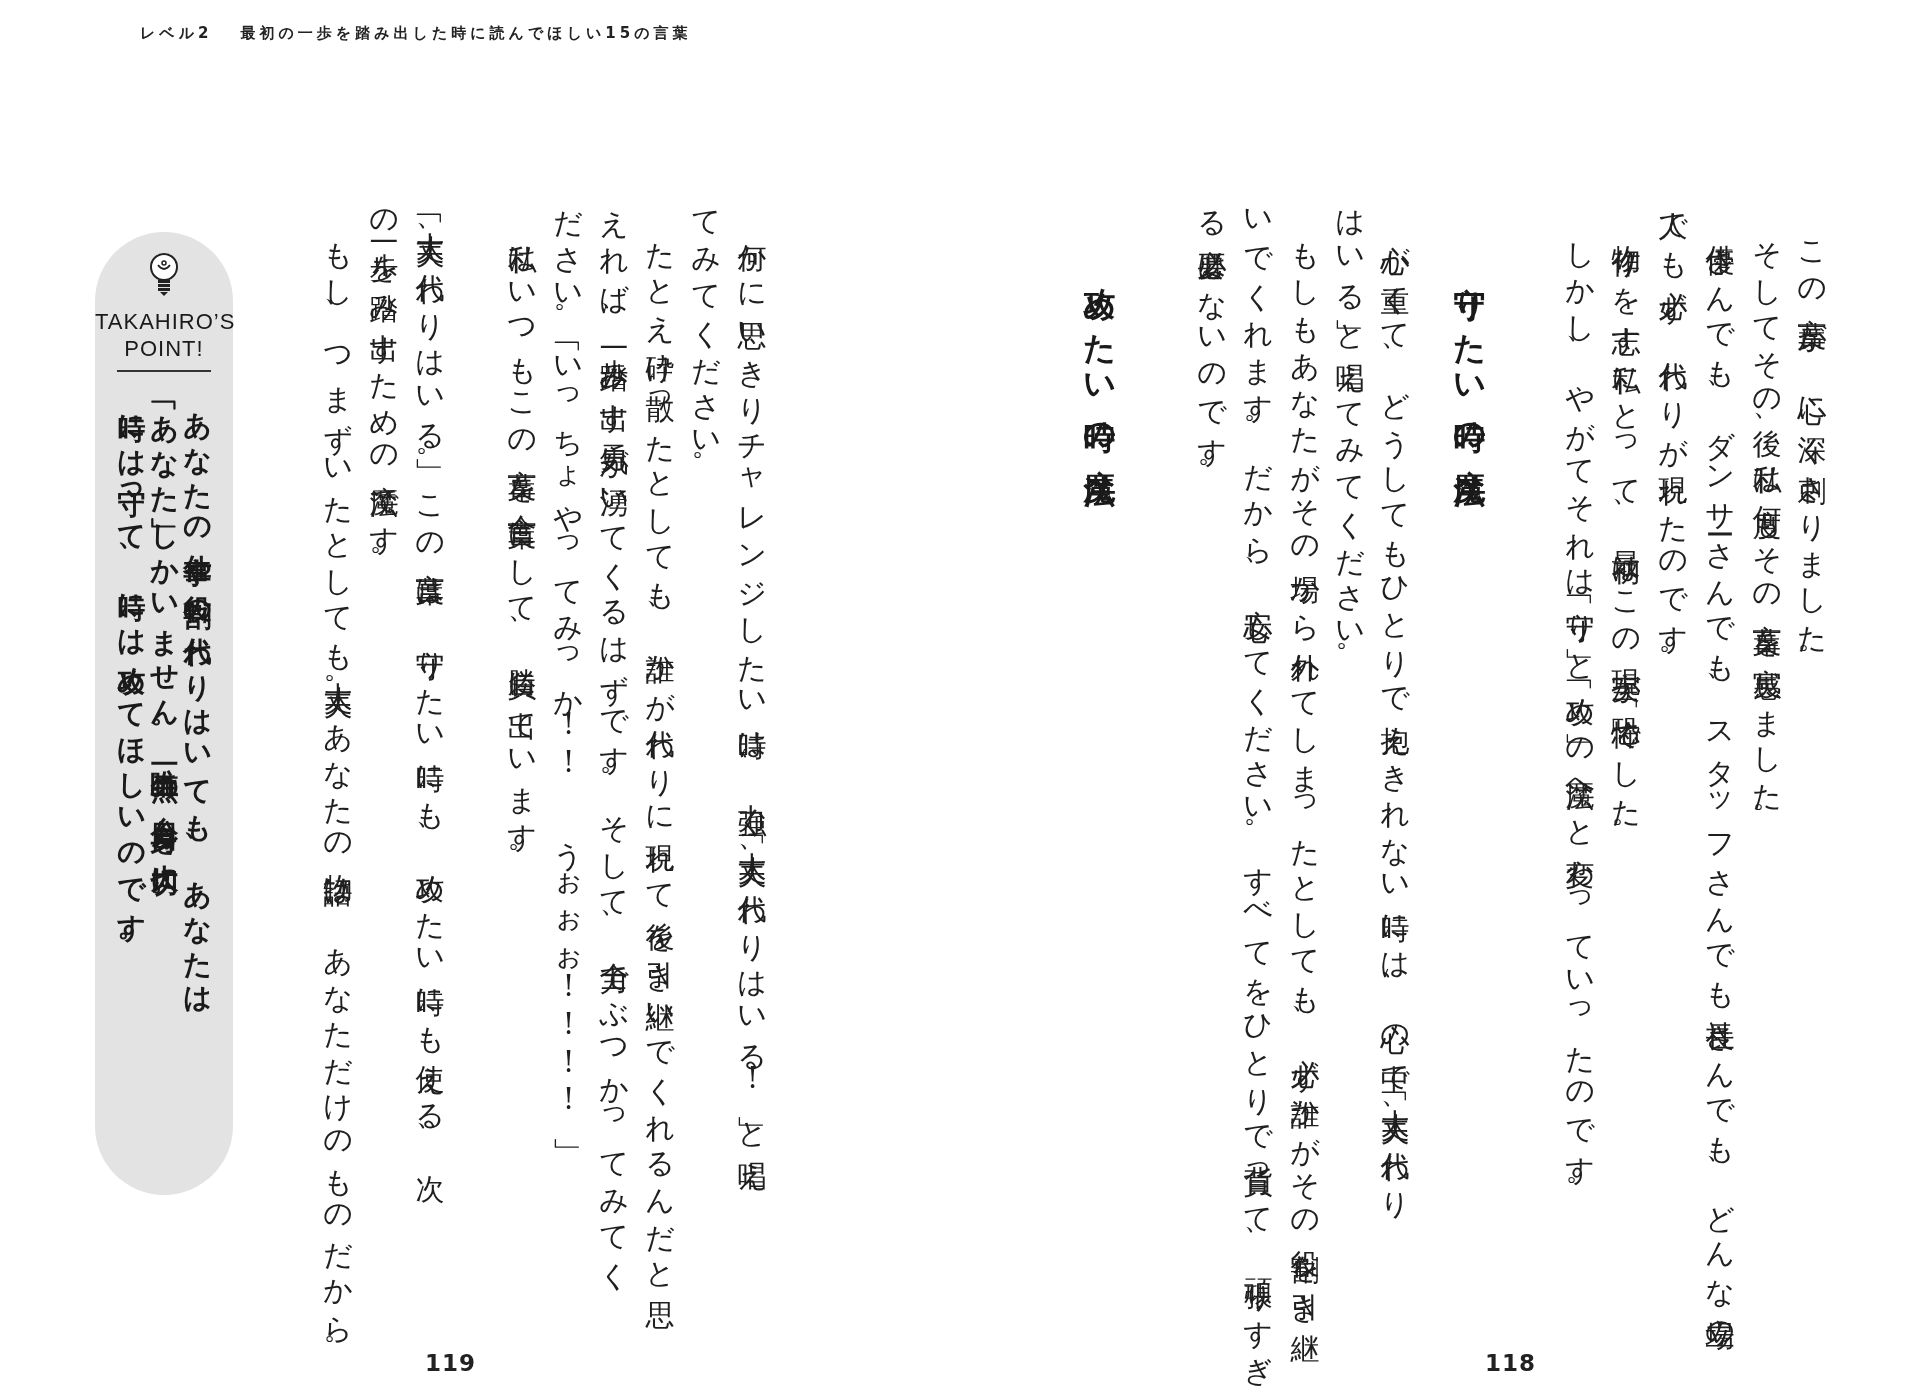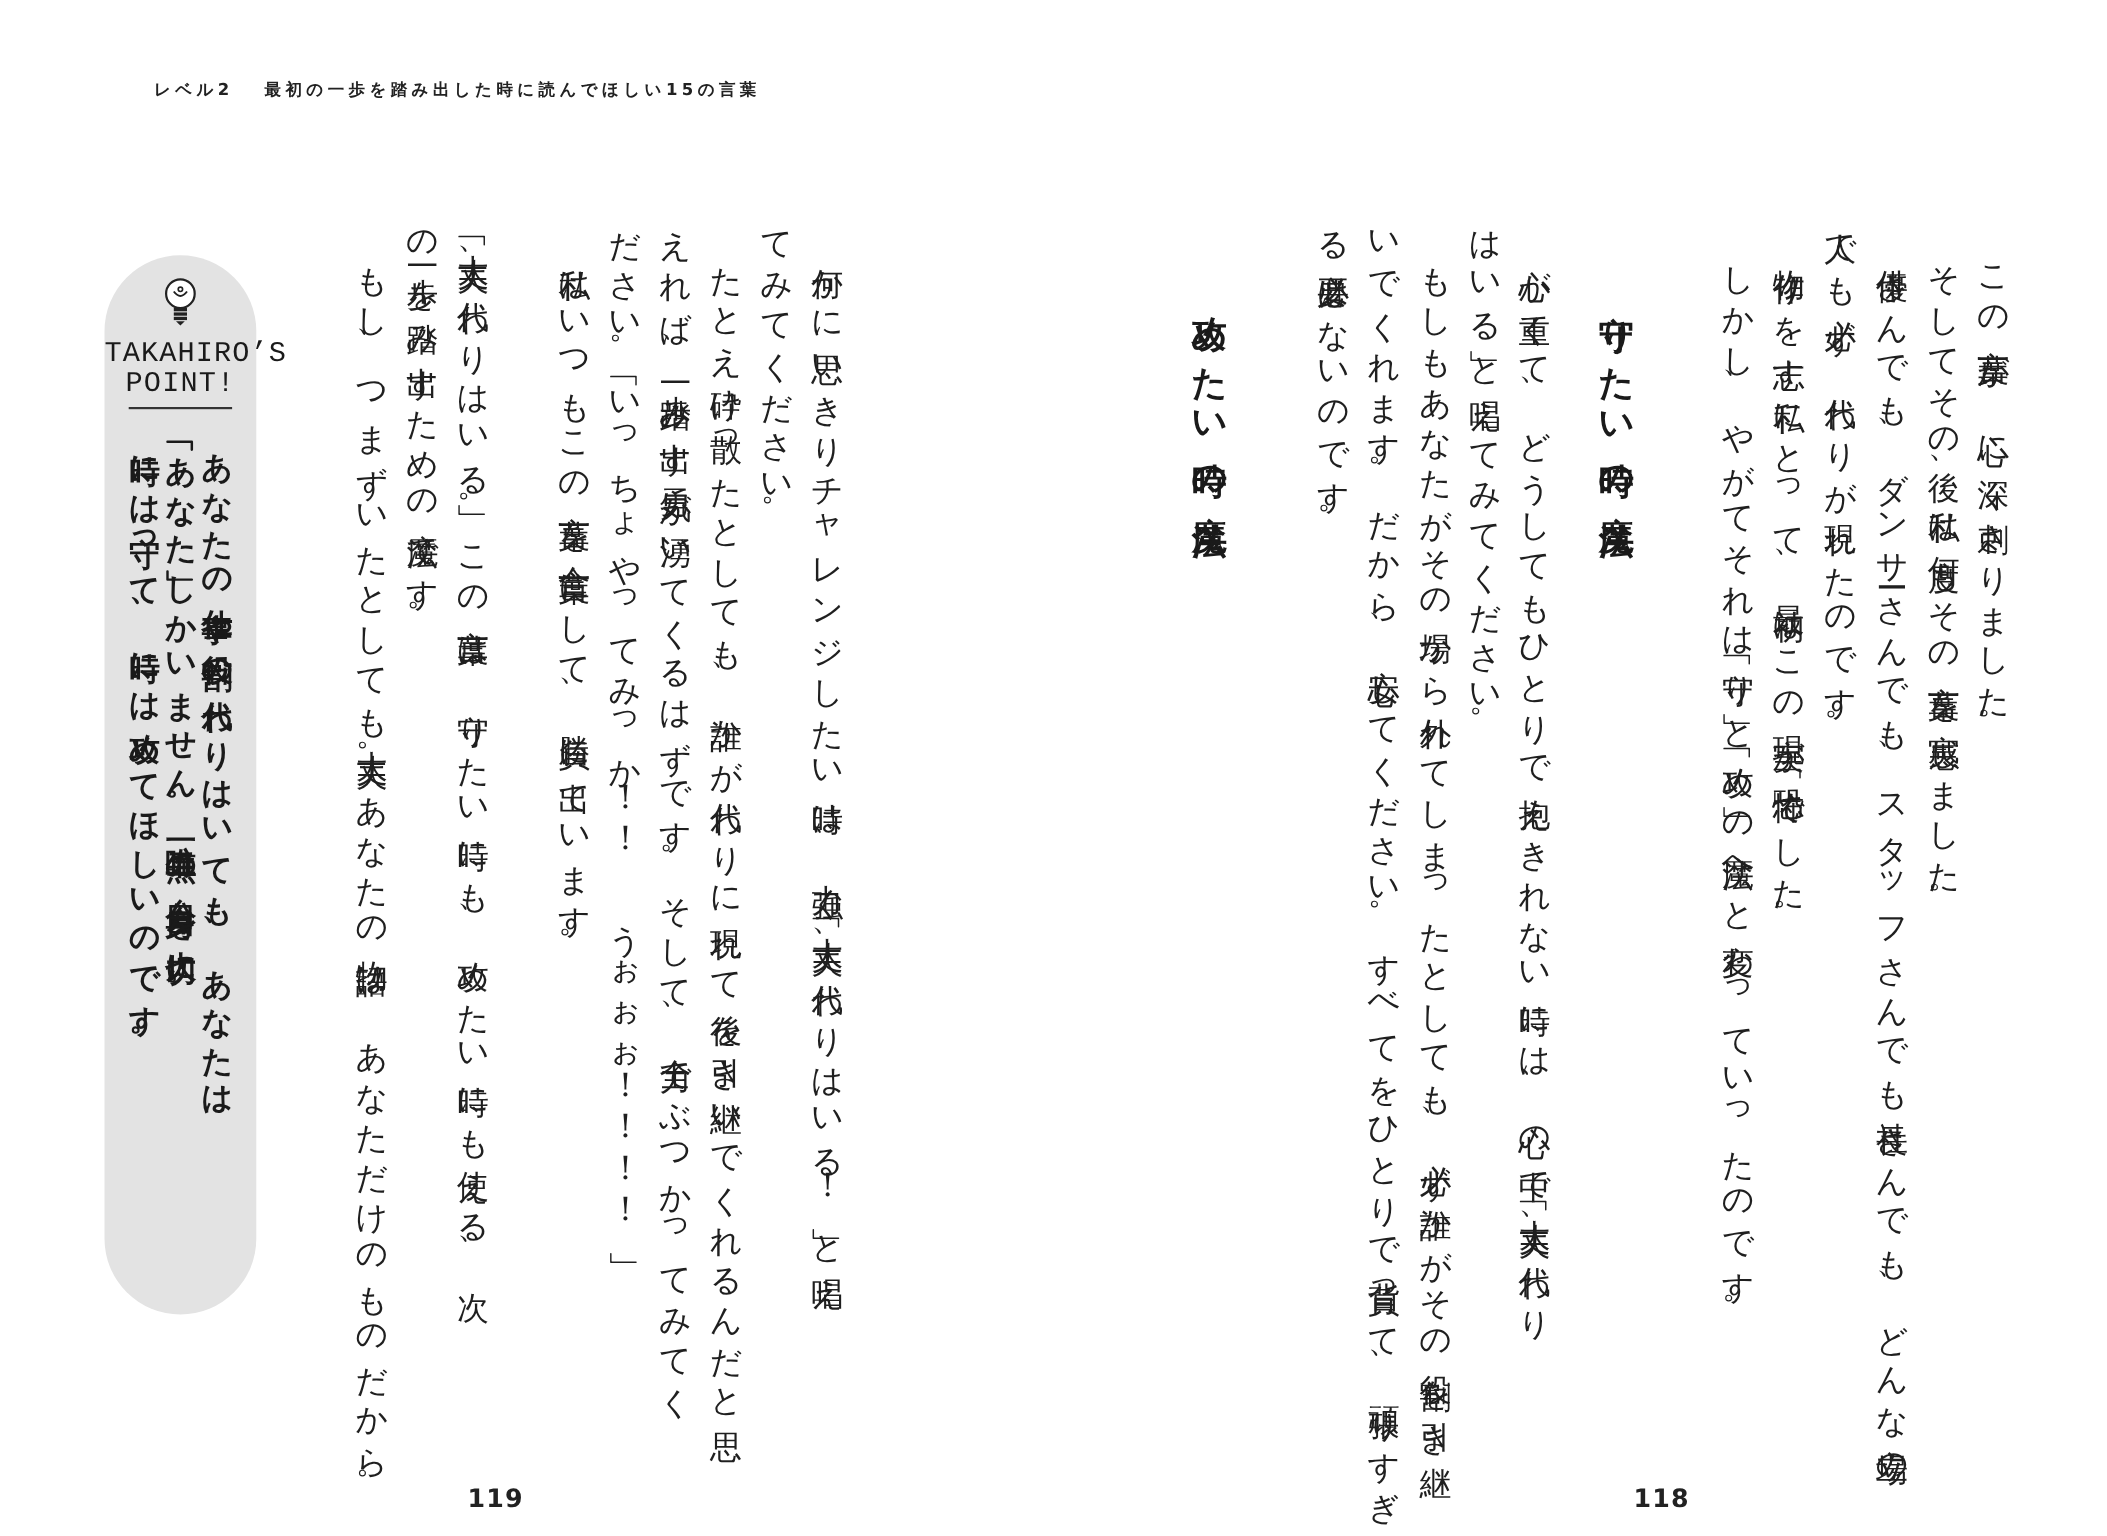--- a/index.html
+++ b/index.html
@@ -6,21 +6,20 @@
   body {
     width: 1915px; height: 1396px; position: relative; overflow: hidden;
     background: #ffffff; color: #1f1f1f;
     font-family: "DejaVu Serif", "Liberation Serif", serif;
   }
   .running-head {
     position: absolute; left: 140px; top: 24px;
     font-family: "DejaVu Sans", "Liberation Sans", sans-serif;
     font-weight: bold; font-size: 15px; letter-spacing: 4px; color: #222;
     white-space: nowrap;
-    margin-top: 48px;
   }
   .running-head .sp { display: inline-block; width: 28px; }
   .col {
     position: absolute;
     writing-mode: vertical-rl;
     -webkit-writing-mode: vertical-rl;
     text-orientation: upright;
     font-size: 29px; line-height: 1; letter-spacing: 3.7px;
     white-space: nowrap;
     transform: translateX(-50%);
@@ -32,22 +31,22 @@
   .point-box {
     position: absolute; left: 95px; top: 232px; width: 138px; height: 963px;
     background: #e3e3e3; border-radius: 69px;
   }
   .bulb {
     position: absolute; left: 50%; top: 20px; transform: translateX(-50%);
     width: 34px; height: 46px;
   }
   .point-title {
     position: absolute; left: 0; right: 0; top: 76px;
-    text-align: center; font-family: Liberation Mono, monospace;
-    font-size: 26px; line-height: 27px; letter-spacing: 1px; color: #1a1a1a;
+    text-align: center; font-family: Liberation Sans, sans-serif;
+    font-size: 22px; line-height: 27px; letter-spacing: 1px; color: #1a1a1a;
   }
   .point-rule {
     position: absolute; left: 22px; right: 22px; top: 138px; height: 2px; background: #333;
   }
   .point-col {
     position: absolute; top: 160px;
     writing-mode: vertical-rl; -webkit-writing-mode: vertical-rl;
     text-orientation: upright;
     font-family: "DejaVu Sans", "Liberation Sans", sans-serif;
     font-weight: bold; font-size: 28px; line-height: 1; letter-spacing: 3.2px;

